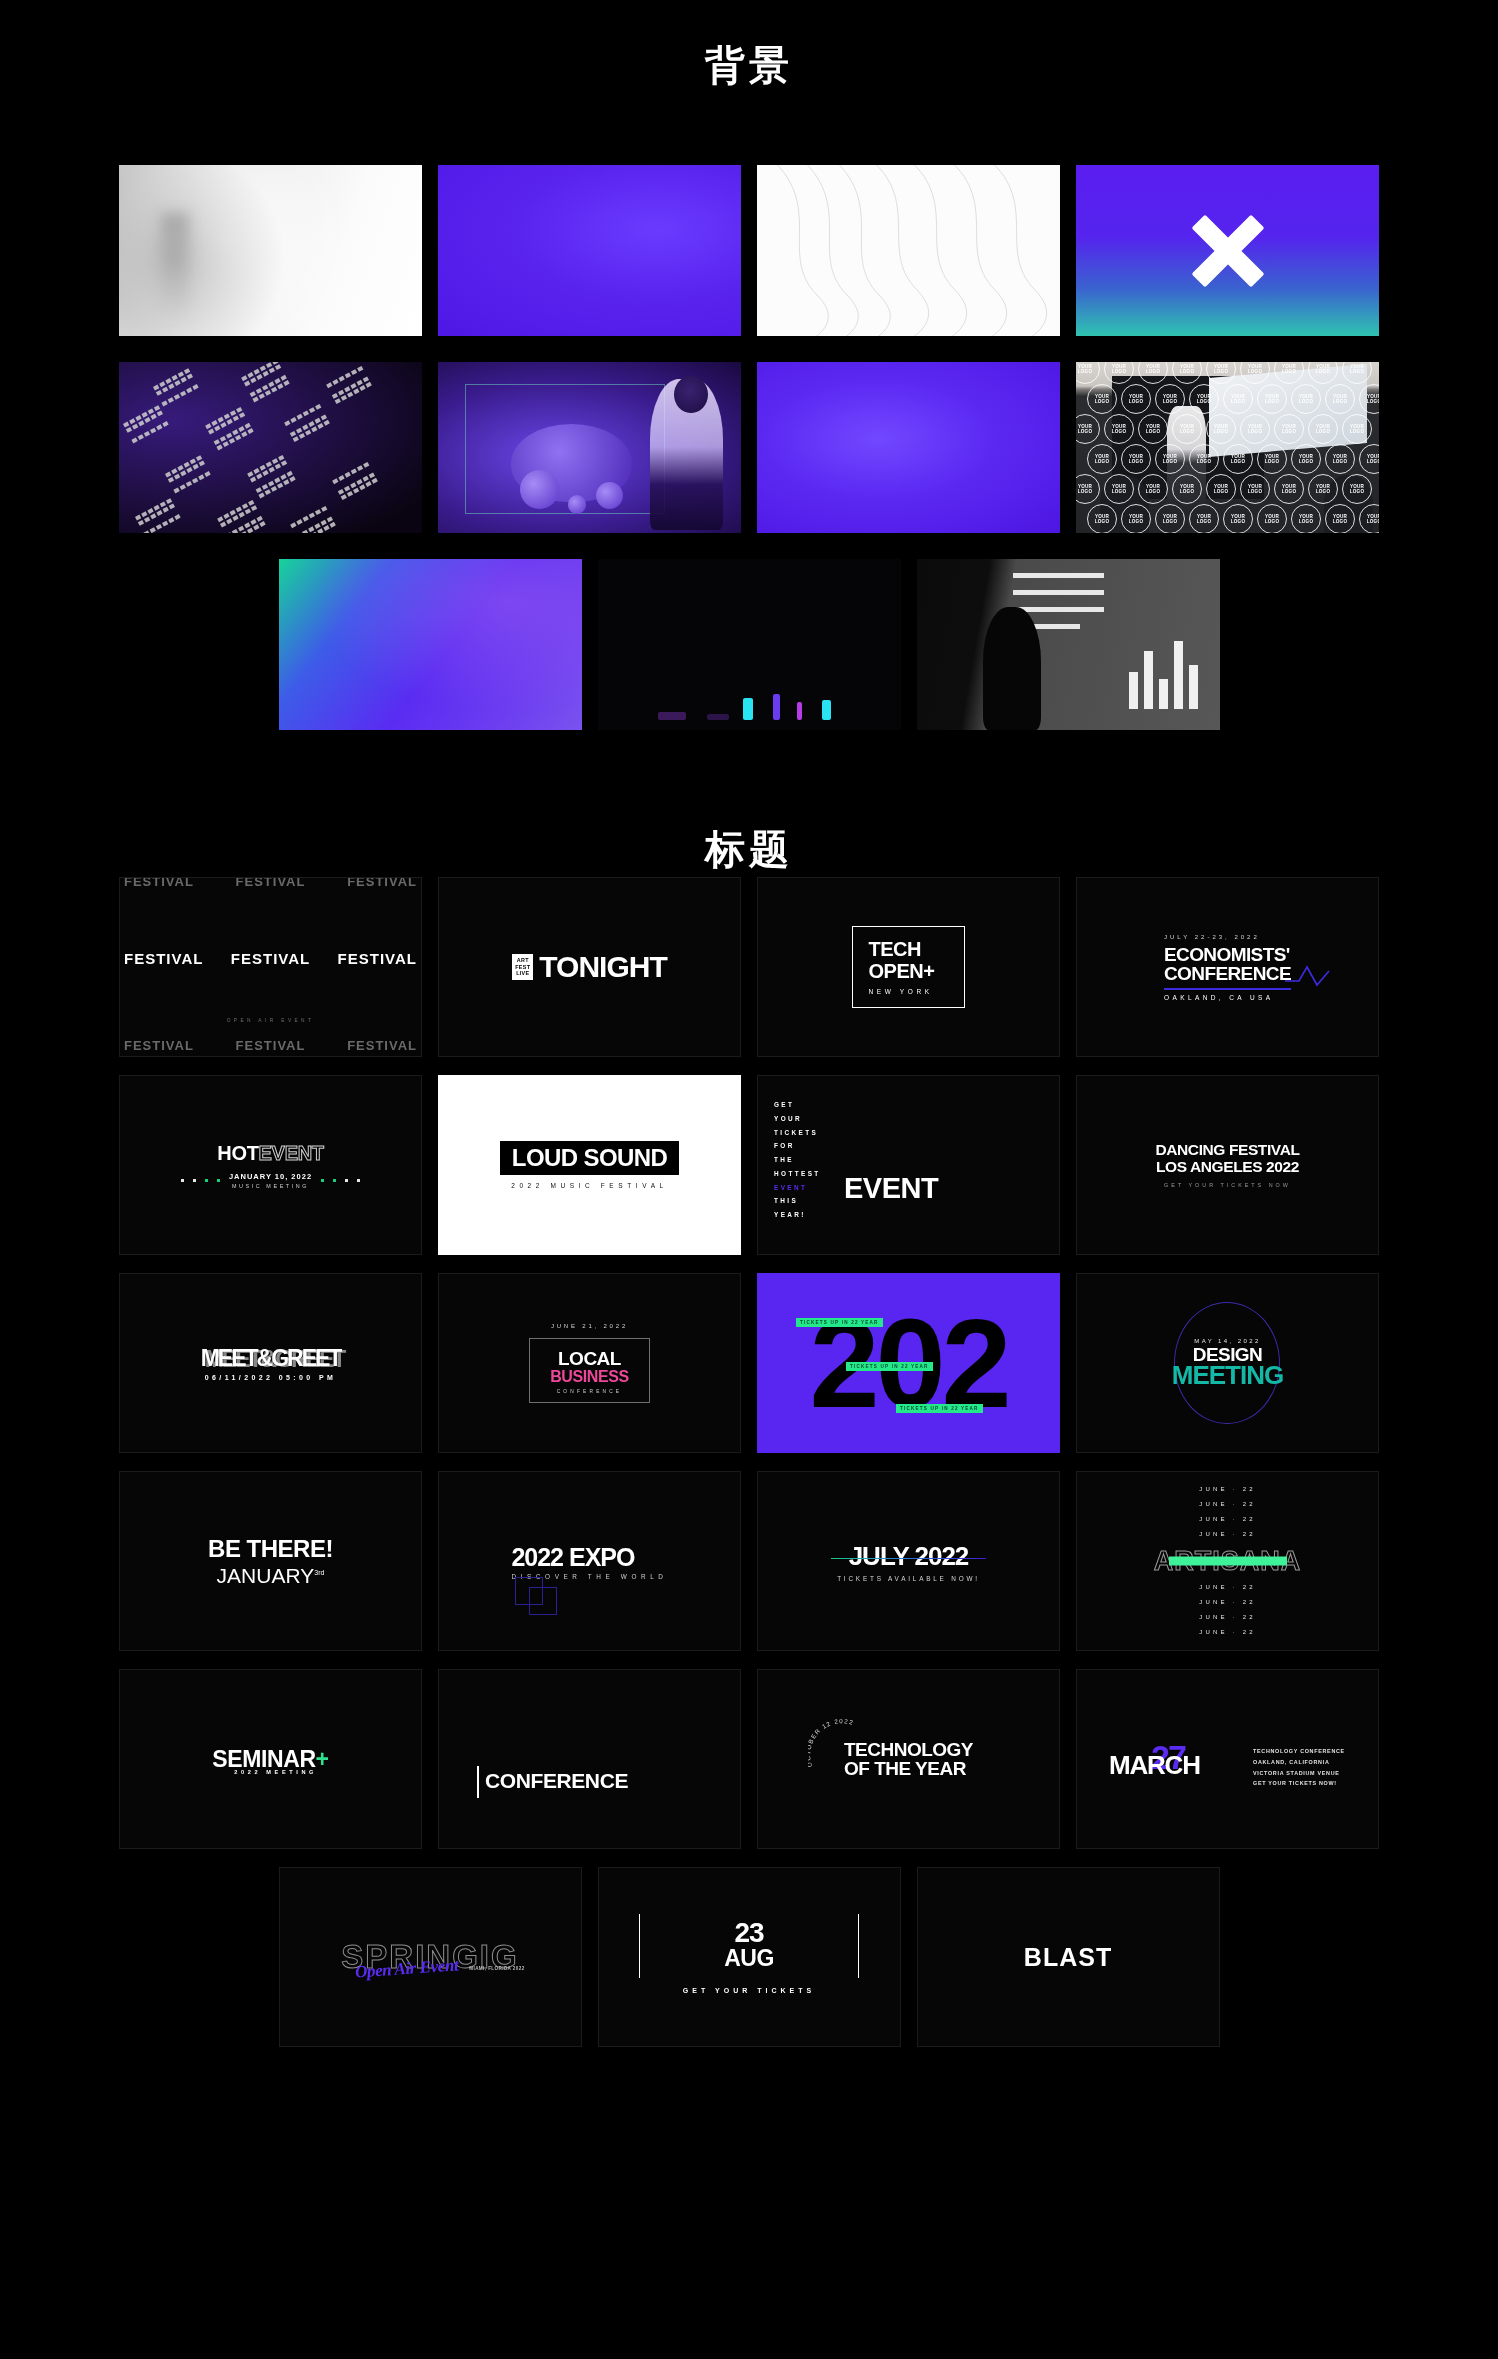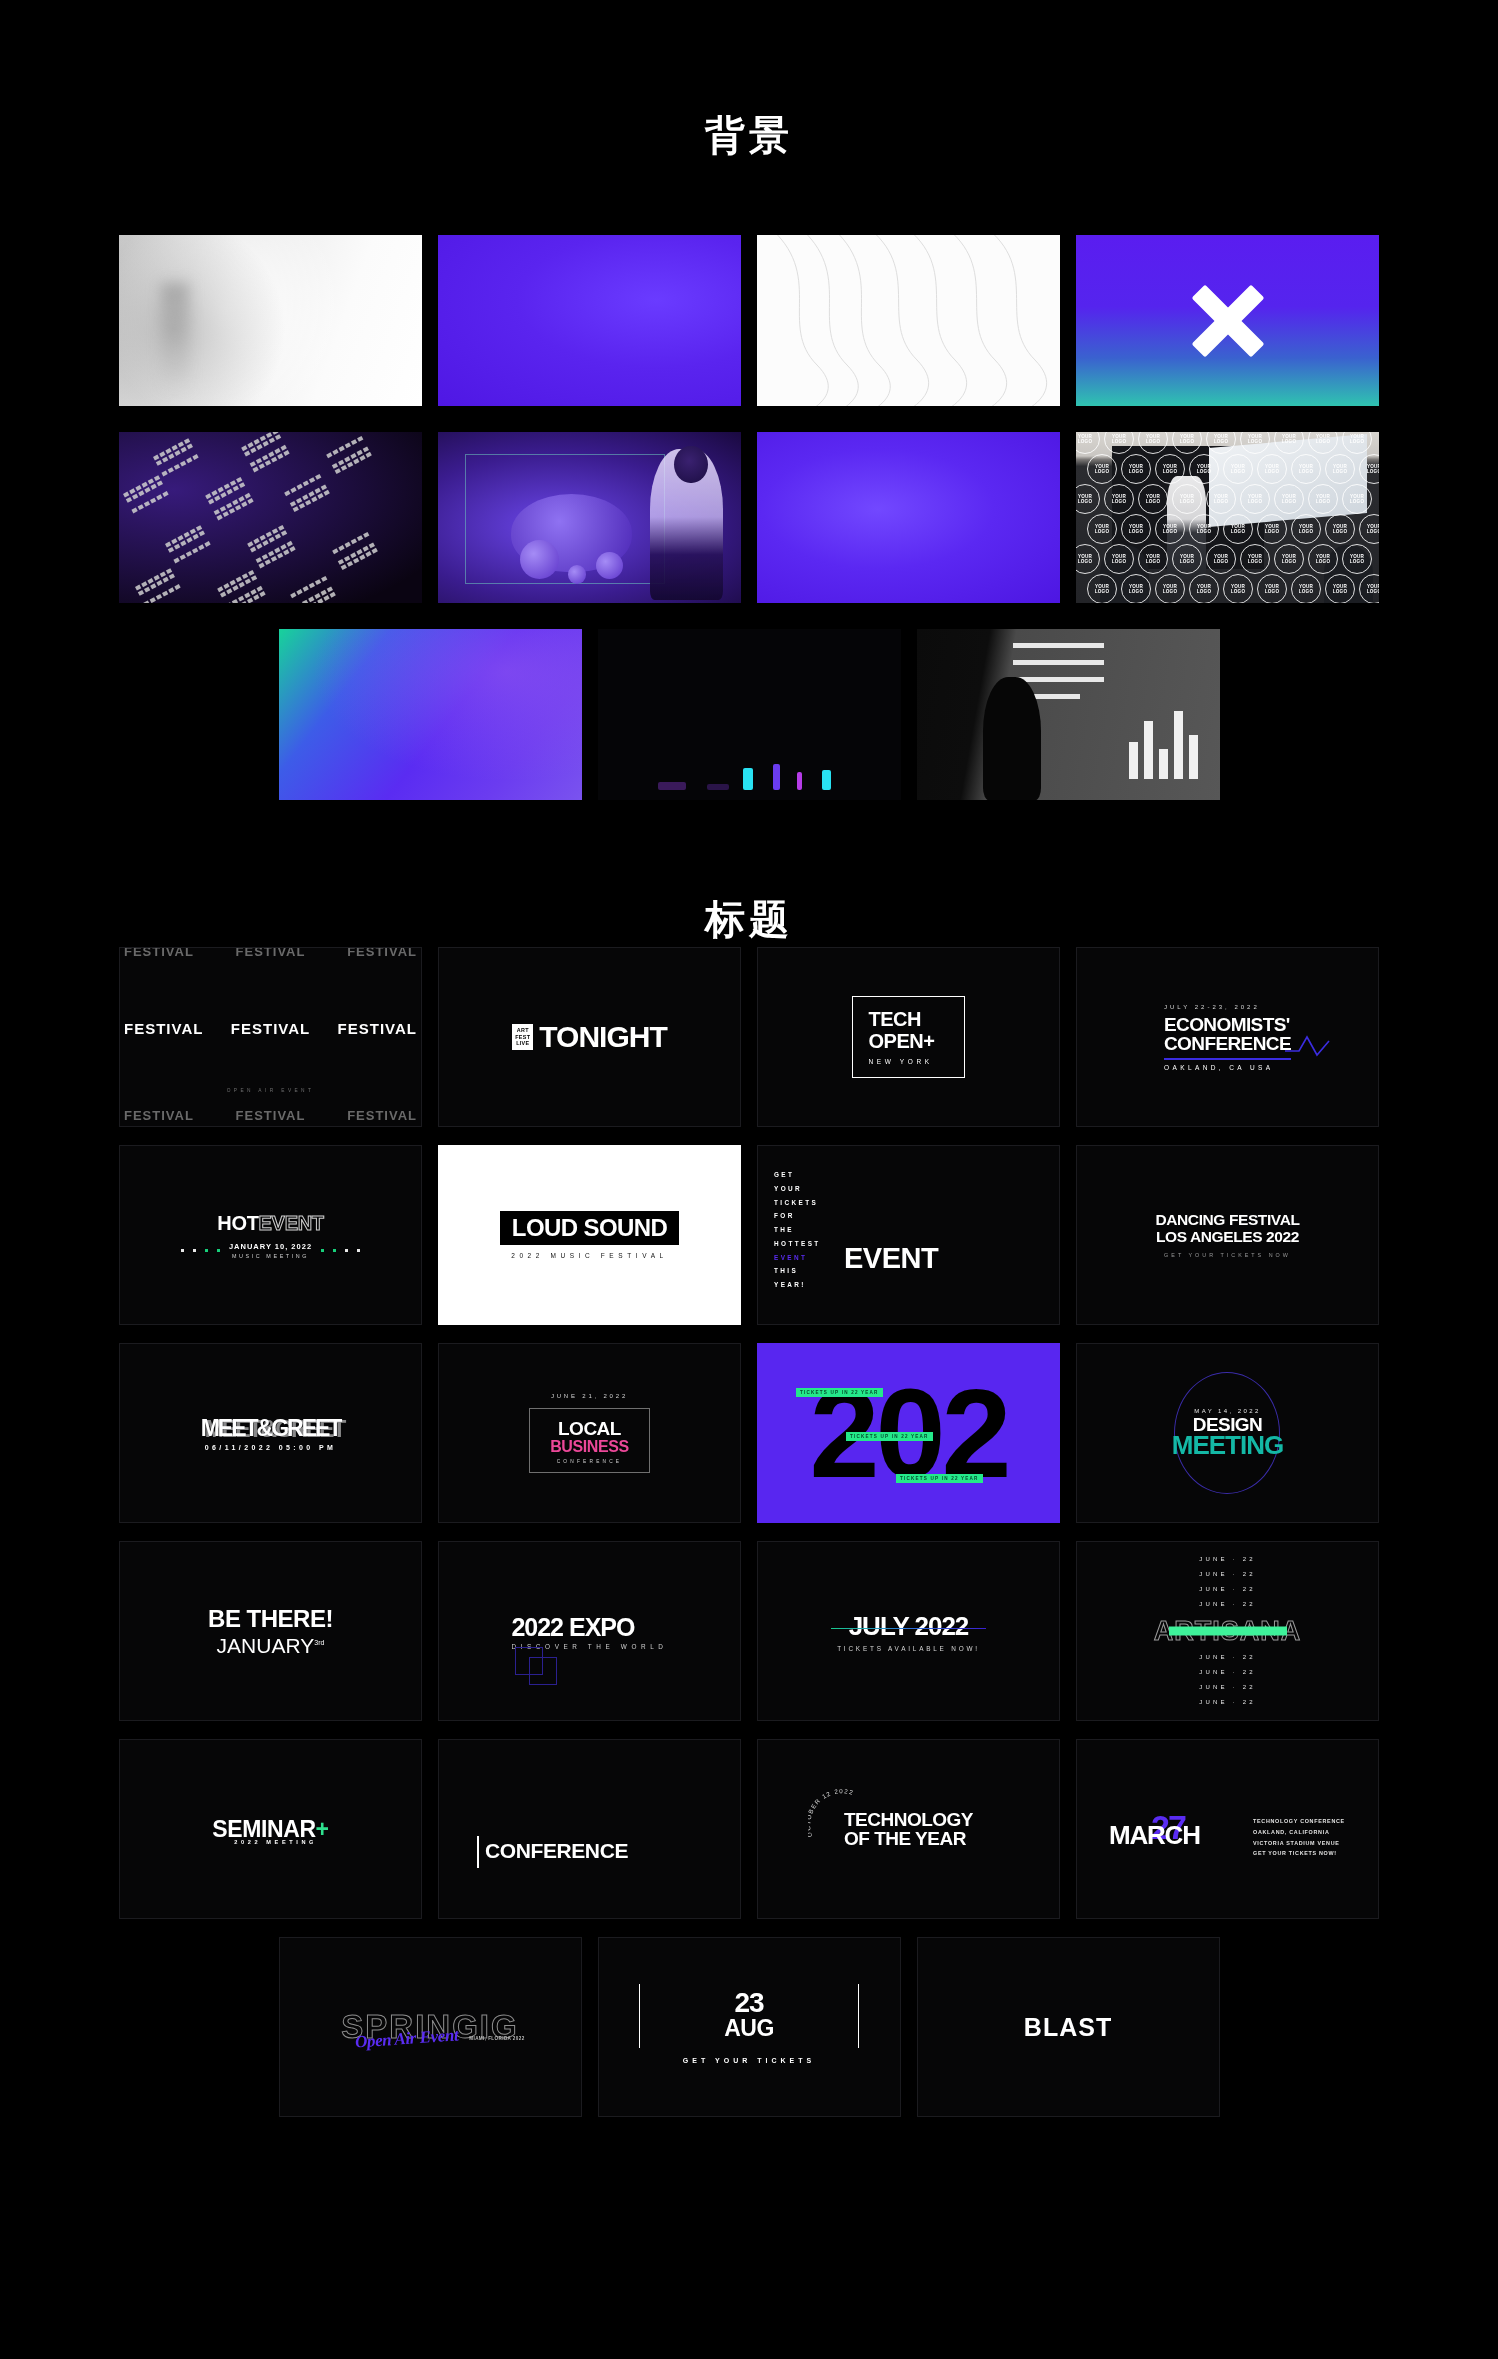--- a/index.html
+++ b/index.html
@@ -11,21 +11,21 @@
   }
   .page { width: 1498px; min-height: 2359px; background:#000; position: relative; overflow: hidden; }
 
   .section-heading {
     color: #fff;
     font-size: 40px;
     font-weight: bold;
     text-align: center;
     letter-spacing: 4px;
   }
-  #bg-heading { padding-top: 108px; }
+  #bg-heading { padding-top: 38px; }
   #title-heading { padding-top: 66px; }
 
   
   .grid {
     width: 1284px;
     margin: 0 auto;
     display: flex;
     flex-wrap: wrap;
     justify-content: center;
   }

